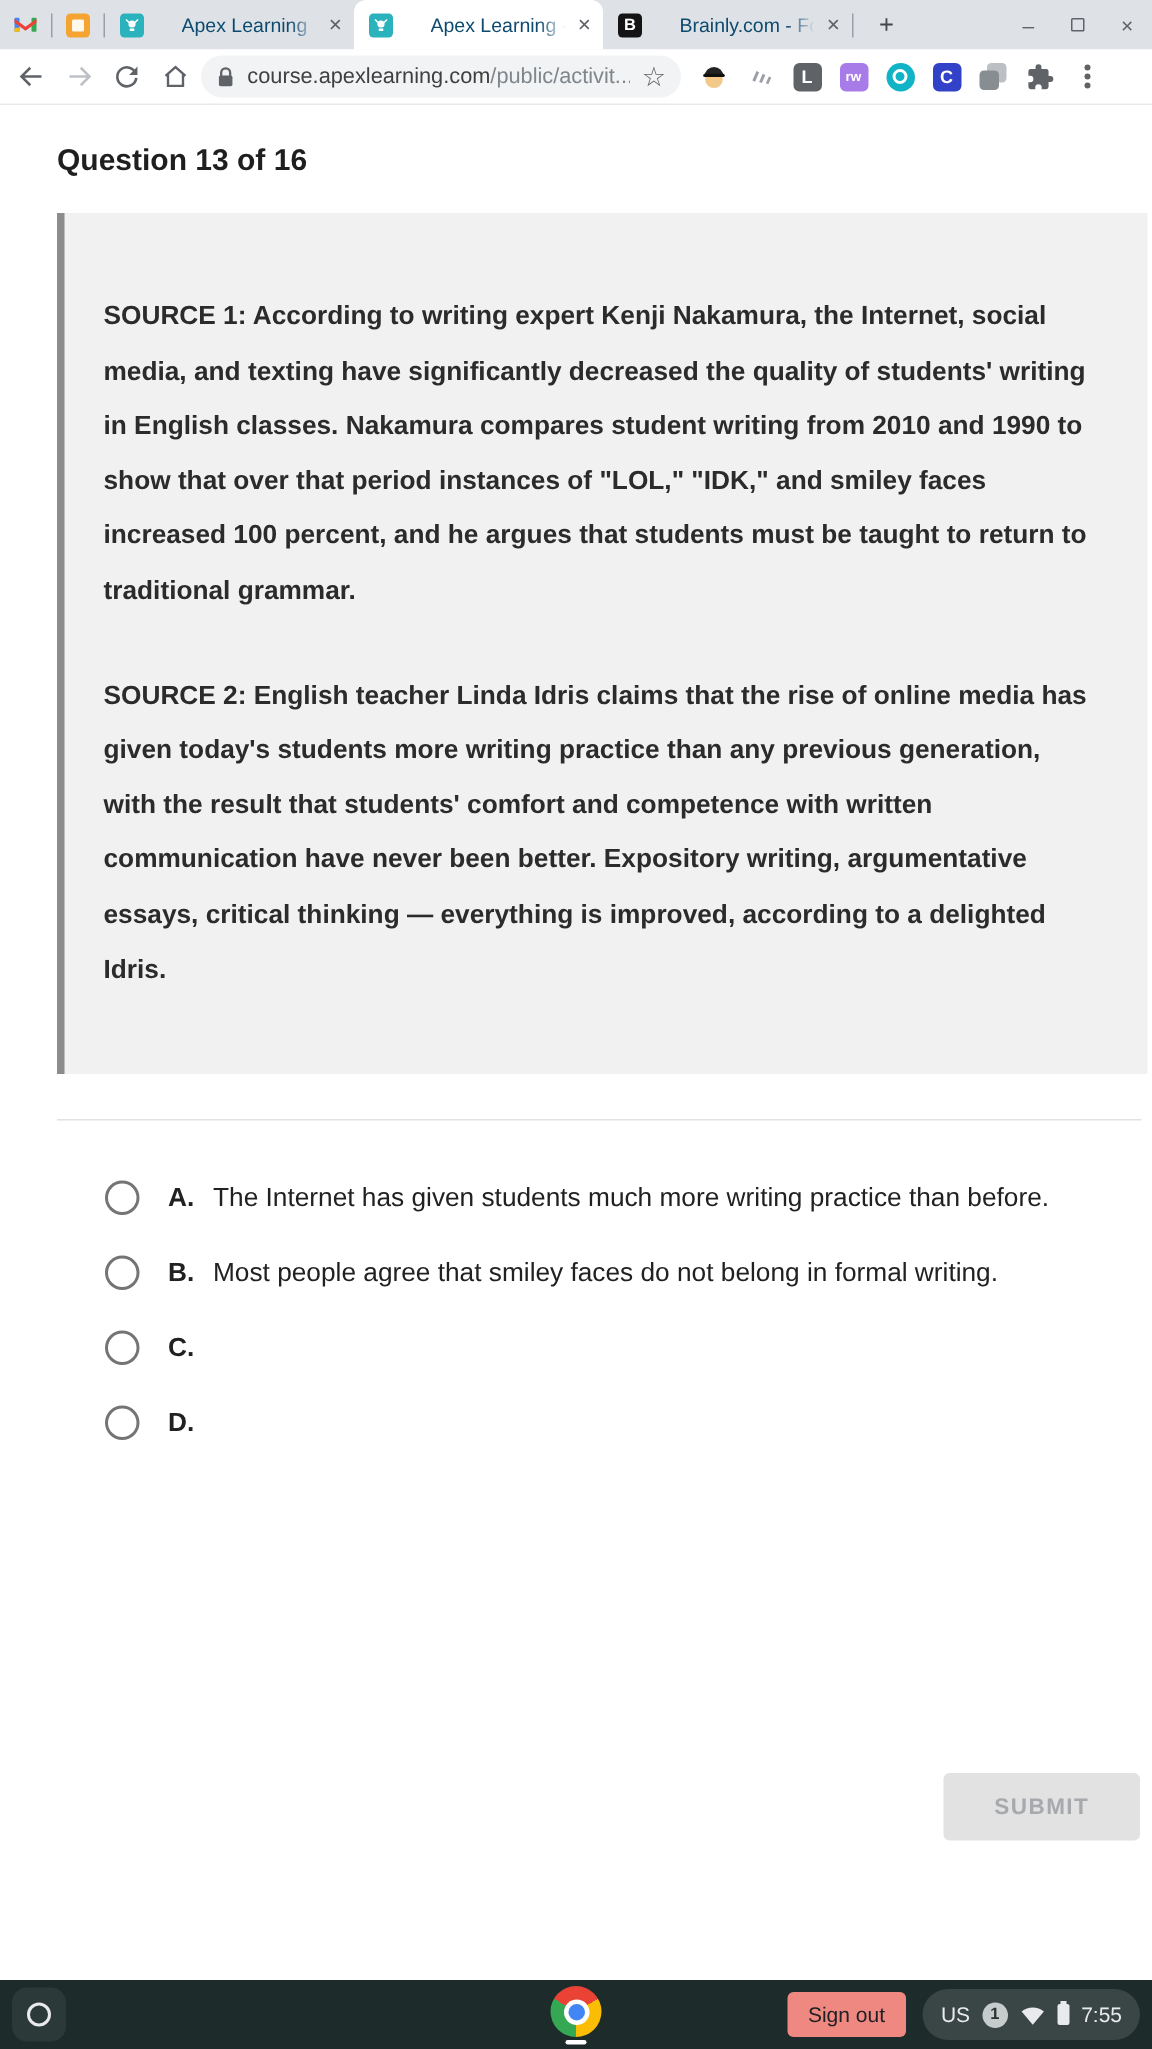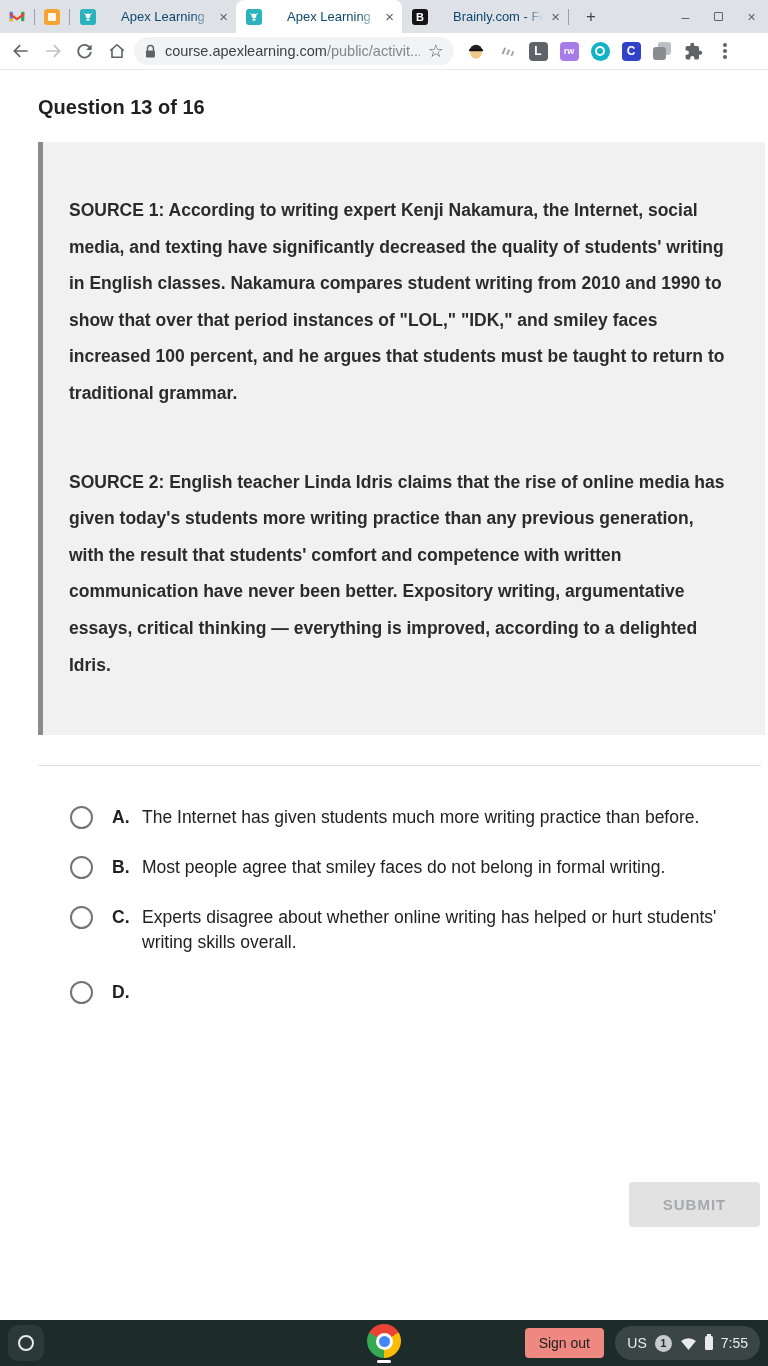--- a/index.html
+++ b/index.html
@@ -54,21 +54,21 @@
   .teal-ext { width:19px; height:19px; border-radius:50%; background:#11b3c7; display:grid; place-items:center; }
   .teal-ext i { width:10px; height:10px; border:2.5px solid #fff; border-radius:50%; }
 
   
   .content { position:absolute; top:71px; left:0; right:0; bottom:46px; background:#fff; overflow:hidden;
              color:#212121; }
   .qheader { margin:25px 0 0 38px; font-size:20px; font-weight:700; color:#1f1f1f; }
   .passage { margin:23px 3px 0 38px; background:#f1f1f2; border-left:5px solid #8c8c8c;
              padding:50px 38px 52px 26px; }
   .passage p { font-size:17.5px; line-height:36.6px; color:#2b2b2b;font-weight:bold; }
-  .passage p + p { margin-top:52px; }
+  .passage p + p { margin-top:33px; }
   .question { margin:36px 38px 0; font-size:18px; color:#1f1f1f; }
   .question em { font-style:italic; }
   .divider { margin:30px 7px 0 38px; border-top:1px solid #e2e2e2; height:0; }
   .options { margin-top:39px; }
   .option { display:flex; align-items:flex-start; padding:0 22px 0 70px; margin-bottom:25px; }
   .radio { width:23px; height:23px; border:2.5px solid #747474; border-radius:50%; flex:none; margin-top:1px;
            background:#fff; }
   .letter { font-weight:700; margin-left:19px; width:30px; flex:none; font-size:17.5px; line-height:25px; }
   .otext { flex:1; font-size:17.5px; line-height:25px; max-width:604px; }
   .submit { position:absolute; right:8px; bottom:93px; width:131px; height:45px; background:#e2e2e2;
@@ -268,21 +268,20 @@
         <span class="otext">The Internet has given students much more writing practice than before.</span>
       </div>
       <div class="option">
         <span class="radio"></span>
         <span class="letter">B.</span>
         <span class="otext">Most people agree that smiley faces do not belong in formal writing.</span>
       </div>
       <div class="option">
         <span class="radio"></span>
         <span class="letter">C.</span>
-        <span class="otext">Experts disagree about whether online writing has helped or hurt students' writing skills overall.</span>
       </div>
       <div class="option">
         <span class="radio"></span>
         <span class="letter">D.</span>
       </div>
     </div>
 
     <button class="submit" disabled="">SUBMIT</button>
   </div>
 

